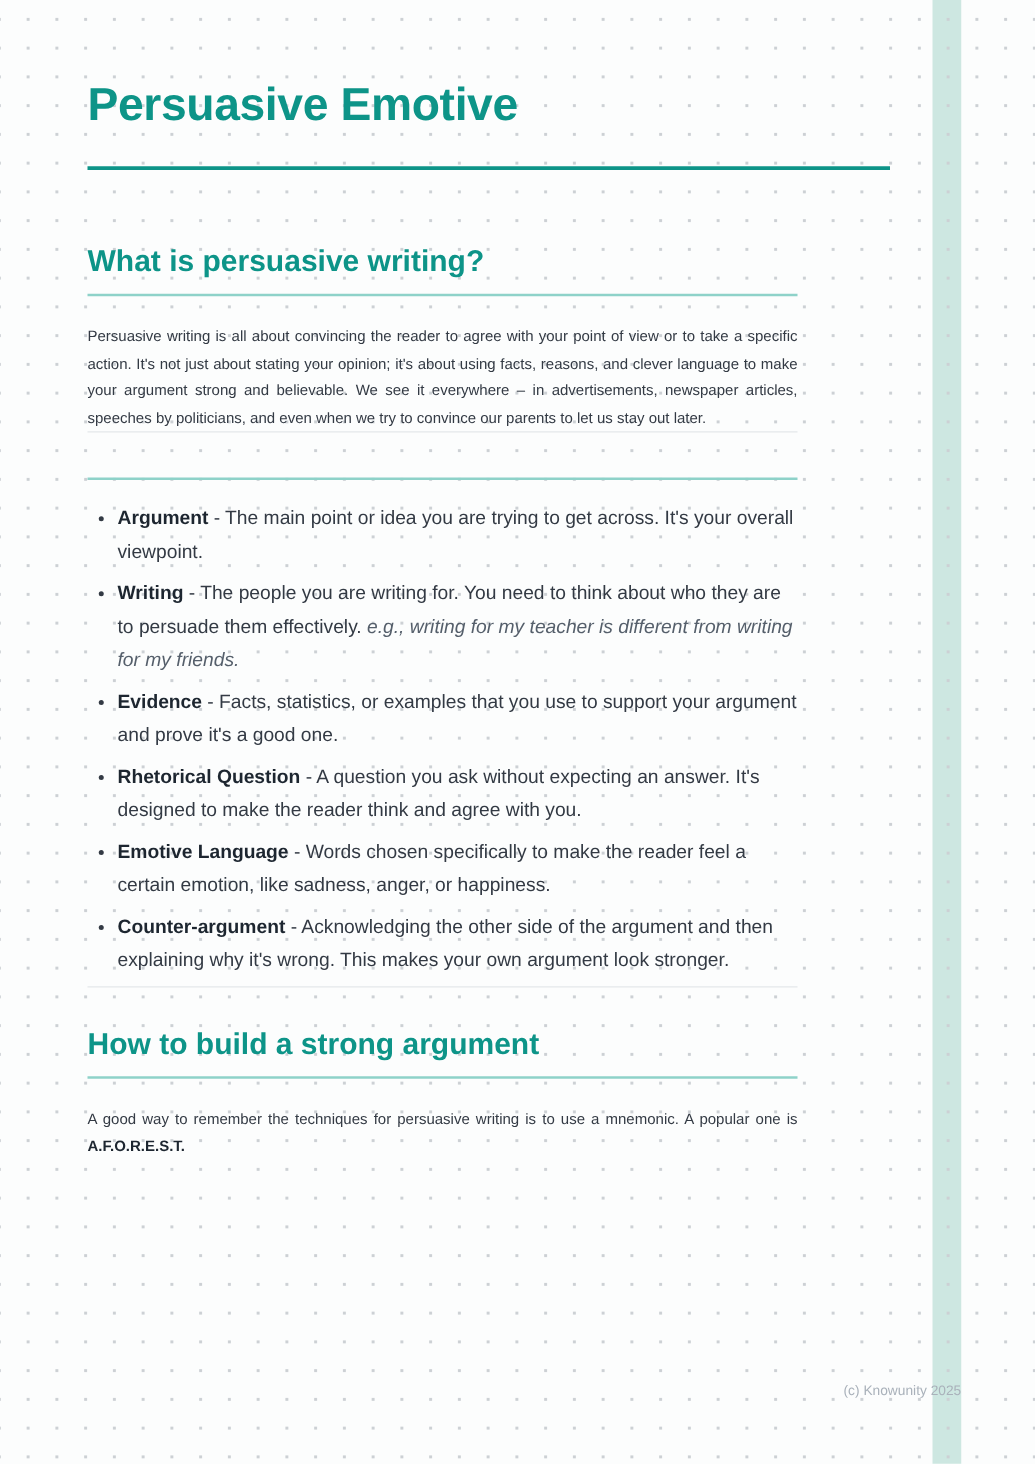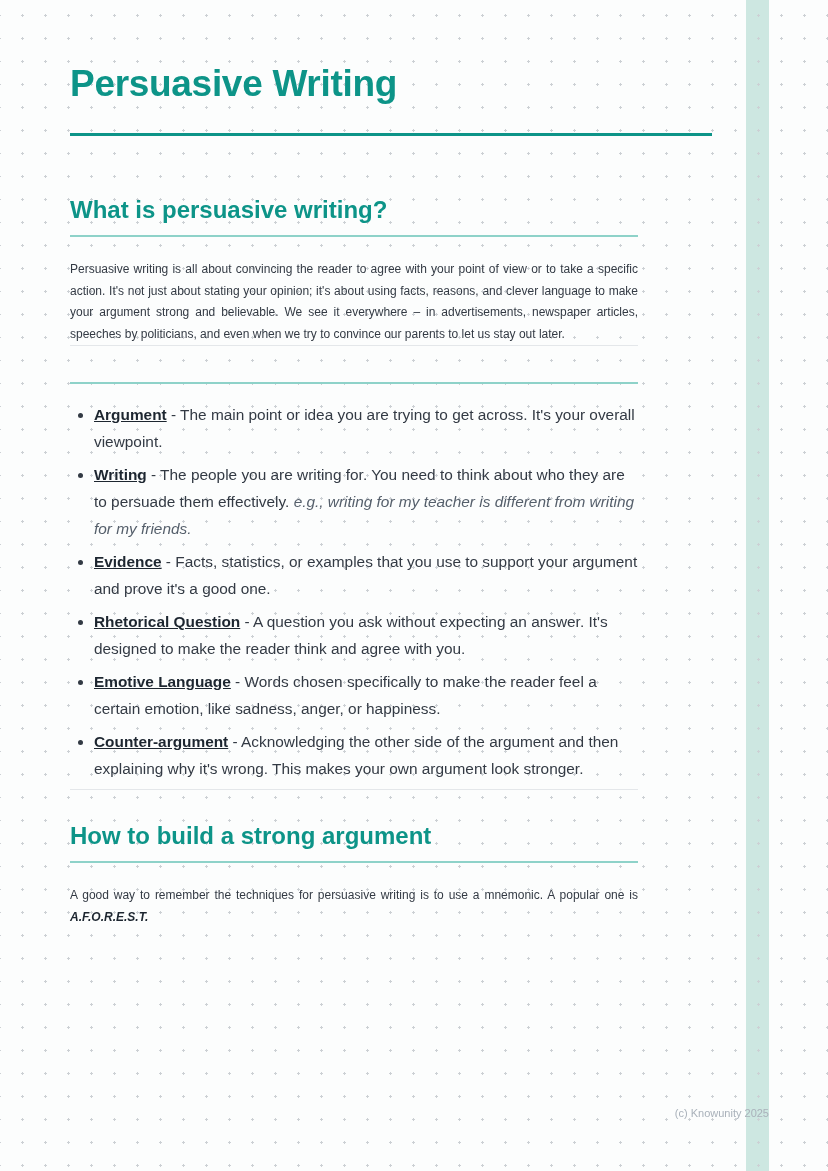--- a/index.html
+++ b/index.html
@@ -85,30 +85,28 @@
   }
   ul.terms li {
     font-size: 15.4px;
     line-height: 1.75;
     margin-bottom: 6px;
     color: #333a44;
   }
   .term {
     font-weight: bold;
     color: #1d2630;
-    text-decoration: underline;
   }
   .note {
     font-style: italic;
     color: #555f6b;
   }
   .mnemonic {
     font-weight: bold;
     color: #1d2630;
-    font-style: italic;
   }
   .copyright {
     position: absolute;
     right: 59px;
     bottom: 52px;
     font-size: 11px;
     color: #a9b1ba;
     z-index: 3;
   }
   .stripe { z-index: 0; }
@@ -116,21 +114,21 @@
   .content { z-index: 2; }
 </style>
 </head>
 <body>
 
 <div class="stripe"></div>
 <div class="dots"></div>
 
 <div class="content">
 
-  <h1>Persuasive Writing</h1>
+  <h1>Persuasive Emotive</h1>
   <div class="title-rule"></div>
 
   <section class="sec-intro">
     <h2>What is persuasive writing?</h2>
     <div class="h2-rule"></div>
     <p class="body">Persuasive writing is all about convincing the reader to agree with your point of view or to take a specific action. It's not just about stating your opinion; it's about using facts, reasons, and clever language to make your argument strong and believable. We see it everywhere – in advertisements, newspaper articles, speeches by politicians, and even when we try to convince our parents to let us stay out later.</p>
   </section>
 
   <hr class="divider divider-1">
 

